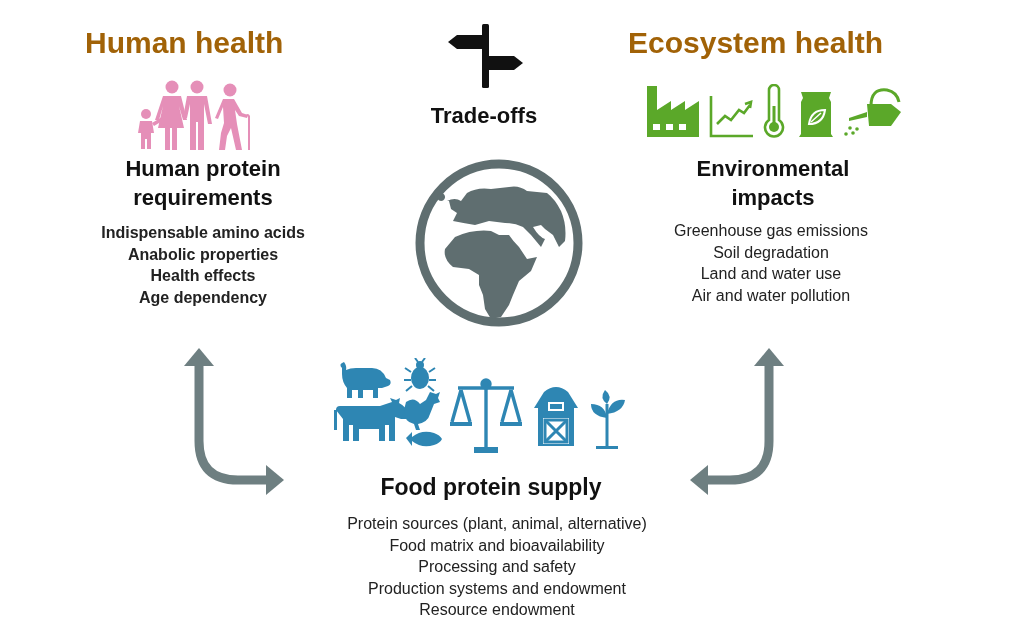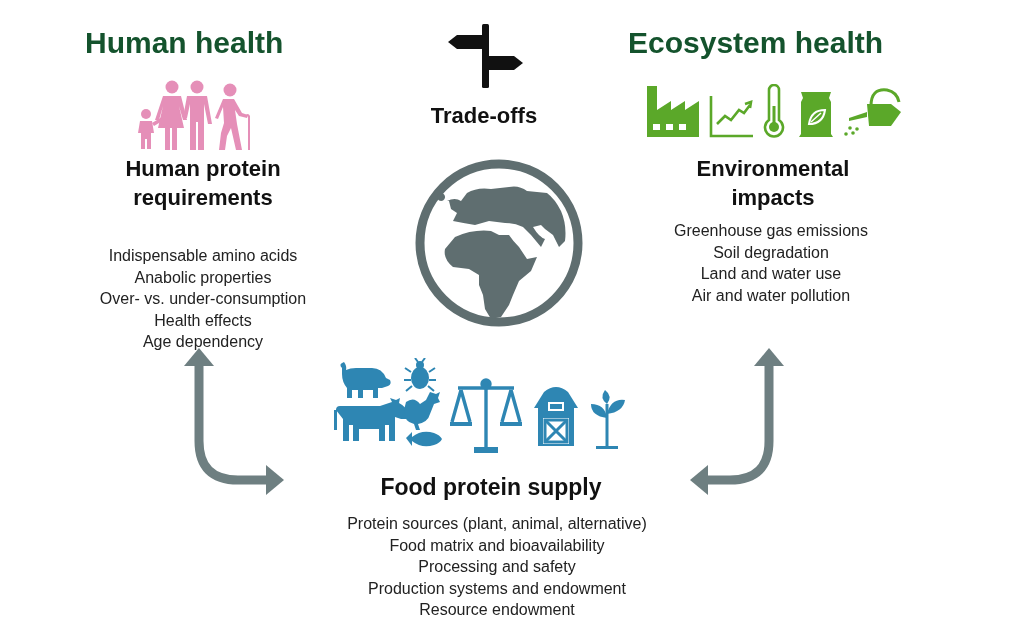--- a/index.html
+++ b/index.html
@@ -1,21 +1,21 @@
 <!DOCTYPE html>
 <html><head>
 <meta charset="utf-8">
 <style>
   html, body { margin: 0; padding: 0; }
   body {
     width: 1024px; height: 640px; background: #ffffff; position: relative; overflow: hidden;
     font-family: "Liberation Sans", sans-serif; color: #111;
   }
   .abs { position: absolute; }
-  .h1 { font-weight: bold; font-size: 30px; color: #14532d; white-space: nowrap; }
+  .h1 { font-weight: bold; font-size: 30px; color: #a16207; white-space: nowrap; }
   .h2 { font-weight: bold; font-size: 22px; line-height: 29px; text-align: center; color: #111; }
   .list { font-size: 16px; line-height: 21.5px; text-align: center; color: #222; margin: 0; padding: 0; list-style: none; }
   .center-x { transform: translateX(-50%); }
   svg { display: block; }
 </style>
 </head>
 <body>
 
 <div class="abs h1" style="left:85px; top:26px;">Human health</div>
 
@@ -36,24 +36,23 @@
     <path d="M90 19 h11 l8 14 l6 2 l-1 3 l-8 -2 l-4 -6 l2 14 l5 26 h-6 l-5 -22 l-4 8 l-2 14 h-6 l2 -17 l3 -10 l-1 -16 l-5 12 l-3 -1 z"></path>
     <path d="M112 36 q3 -4 5 0 v34 h-2 v-33 q-1 -2 -2 0 z"></path>
   </svg>
 </div>
 
 <div class="abs h2 center-x" style="left:203px; top:154px;">
   <div>Human protein</div>
   <div>requirements</div>
 </div>
 
-<ul class="abs list center-x" style="left:203px; top:245px; width:300px;">
+<ul class="abs list center-x" style="left:203px; top:222px; width:300px;font-weight:bold;">
   <li>Indispensable amino acids</li>
   <li>Anabolic properties</li>
-  <li>Over- vs. under-consumption</li>
   <li>Health effects</li>
   <li>Age dependency</li>
 </ul>
 
 <div class="abs" style="left:446px; top:22px;">
   <svg width="82" height="68" viewBox="0 0 82 68" fill="#111">
     <rect x="36" y="2" width="7" height="64" rx="1.5"></rect>
     <path d="M36 13 H11 L2 20 L11 27 H36 z"></path>
     <path d="M43 34 H68 L77 41 L68 48 H43 z"></path>
   </svg>

